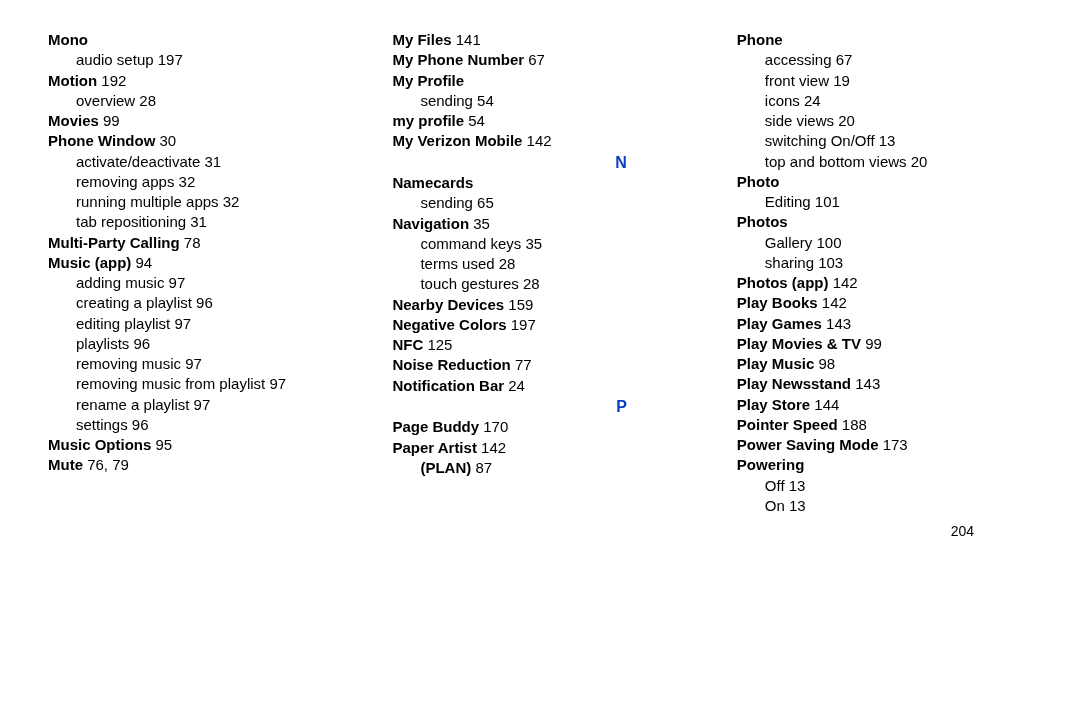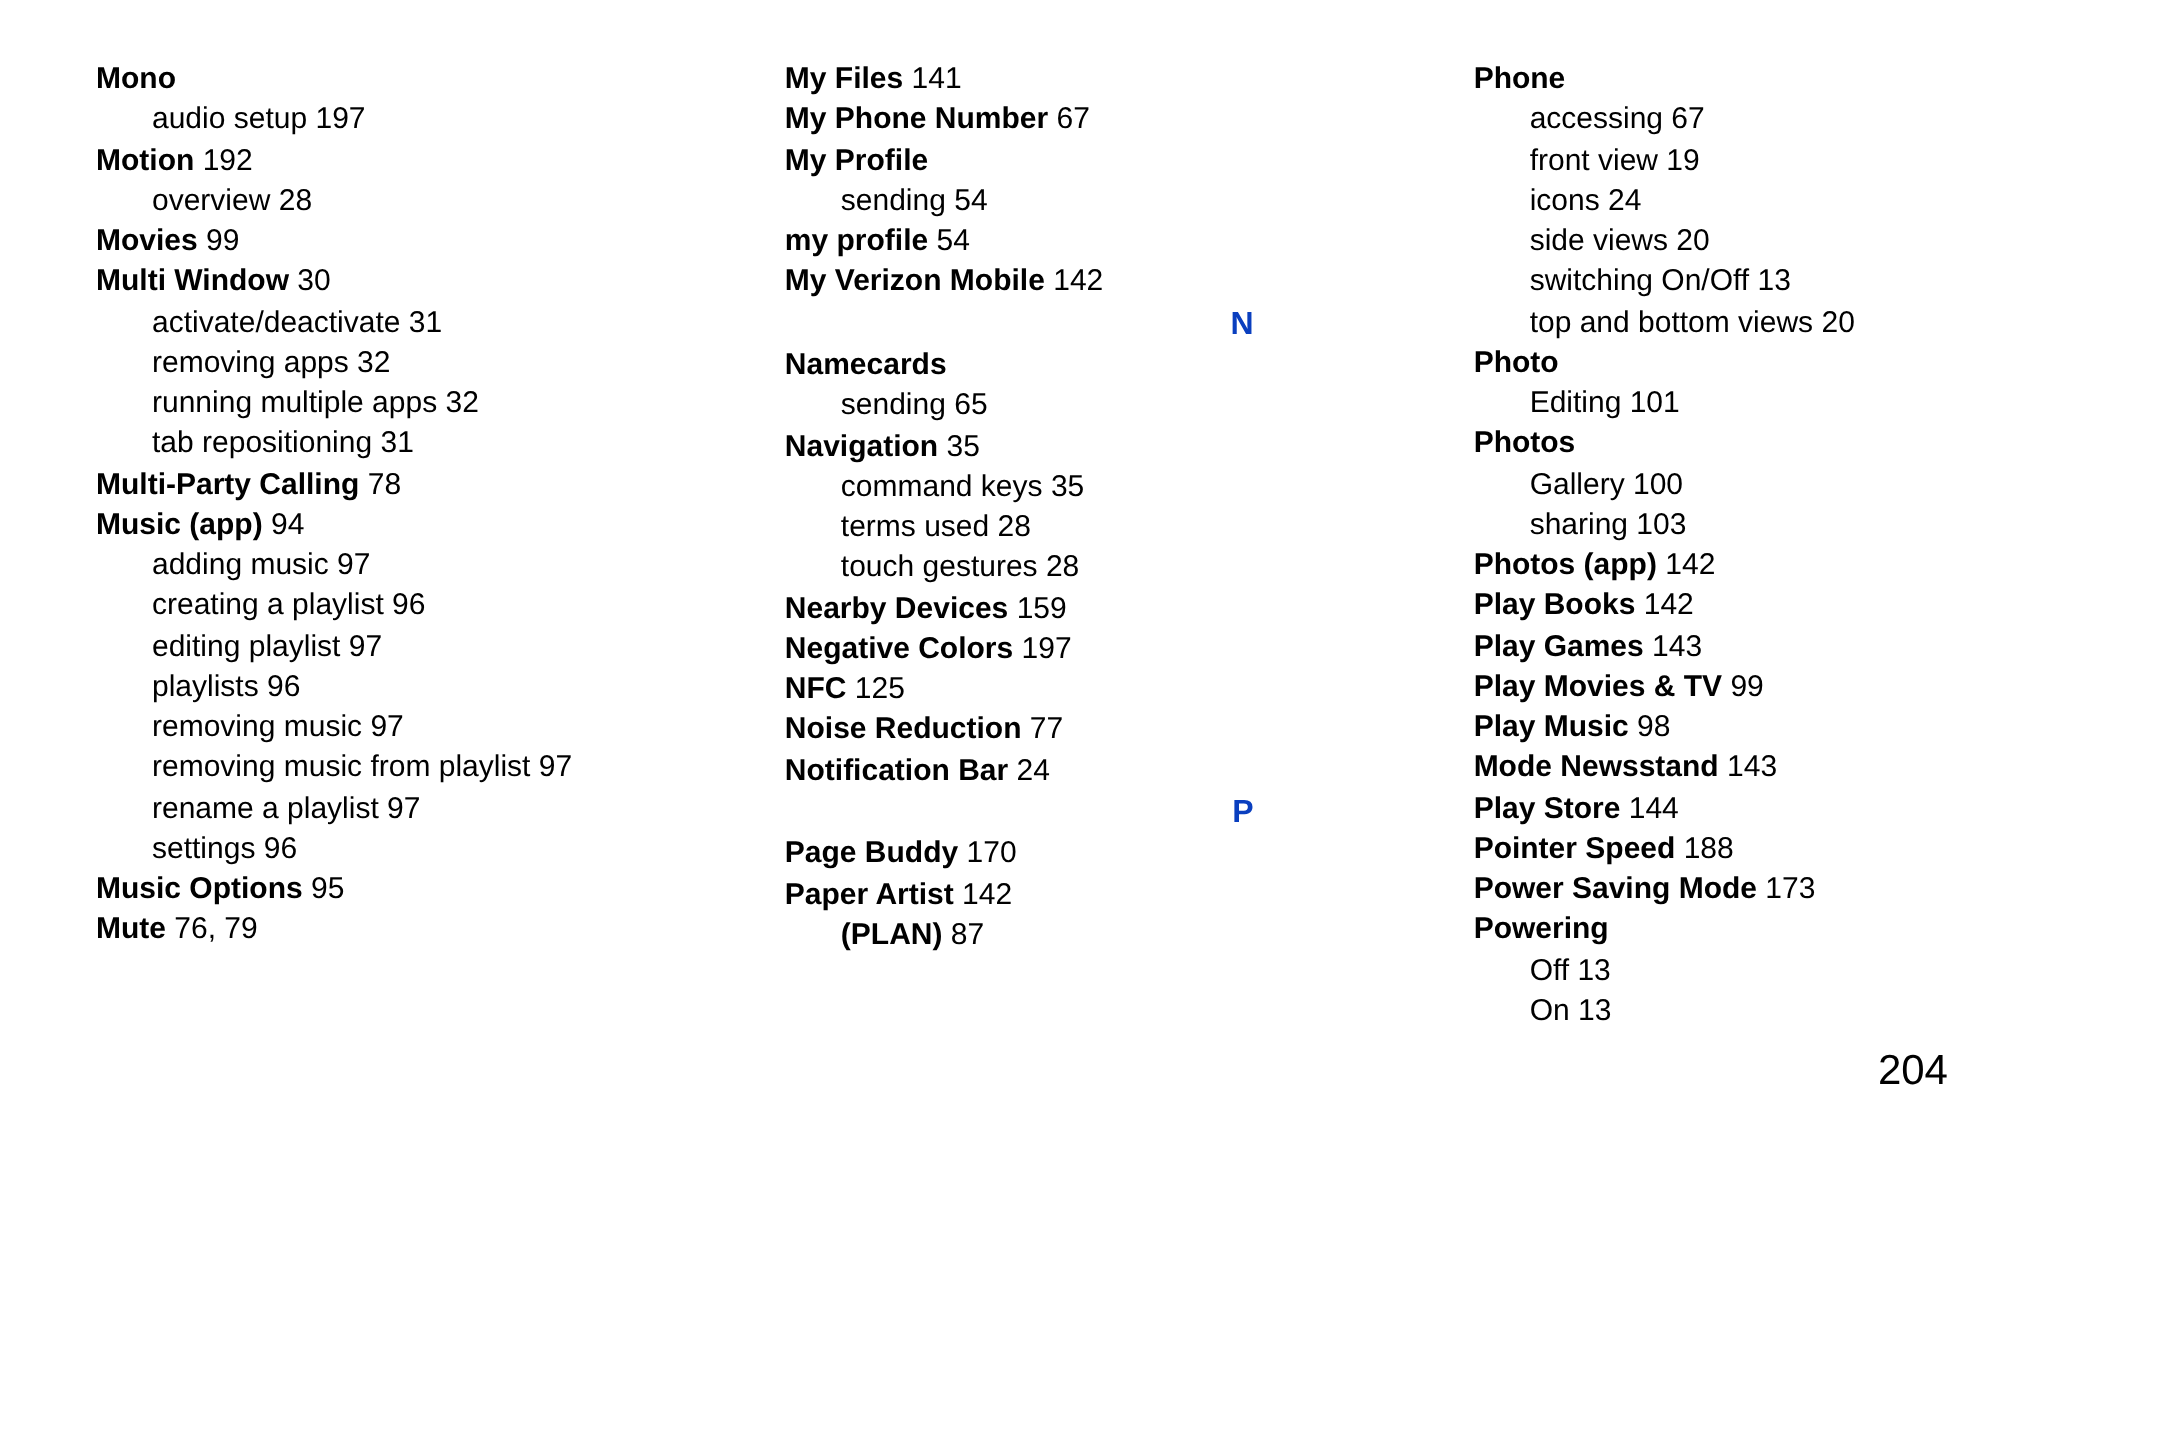--- a/index.html
+++ b/index.html
@@ -28,35 +28,35 @@
   .letter {
     color: #0a3fbf;
     font-weight: bold;
     font-size: 16px;
     text-align: right;
     padding-right: 110px;
   }
   .pagenum {
     text-align: right;
     padding-right: 58px;
-    font-size: 21px;
+    font-size: 14px;
     margin-top: 6px;
   }
 </style>
 </head>
 <body>
 
 <div class="cols">
   <div class="col c1" id="col1">
       <div class="entry"><span class="b">Mono</span></div>
       <div class="entry sub">audio setup 197</div>
       <div class="entry"><span class="b">Motion</span><span> 192</span></div>
       <div class="entry sub">overview 28</div>
       <div class="entry"><span class="b">Movies</span><span> 99</span></div>
-      <div class="entry"><span class="b">Multi Window</span><span> 30</span></div>
+      <div class="entry"><span class="b">Phone Window</span><span> 30</span></div>
       <div class="entry sub">activate/deactivate 31</div>
       <div class="entry sub">removing apps 32</div>
       <div class="entry sub">running multiple apps 32</div>
       <div class="entry sub">tab repositioning 31</div>
       <div class="entry"><span class="b">Multi-Party Calling</span><span> 78</span></div>
       <div class="entry"><span class="b">Music (app)</span><span> 94</span></div>
       <div class="entry sub">adding music 97</div>
       <div class="entry sub">creating a playlist 96</div>
       <div class="entry sub">editing playlist 97</div>
       <div class="entry sub">playlists 96</div>
@@ -102,21 +102,21 @@
       <div class="entry"><span class="b">Photo</span></div>
       <div class="entry sub">Editing 101</div>
       <div class="entry"><span class="b">Photos</span></div>
       <div class="entry sub">Gallery 100</div>
       <div class="entry sub">sharing 103</div>
       <div class="entry"><span class="b">Photos (app)</span><span> 142</span></div>
       <div class="entry"><span class="b">Play Books</span><span> 142</span></div>
       <div class="entry"><span class="b">Play Games</span><span> 143</span></div>
       <div class="entry"><span class="b">Play Movies &amp; TV</span><span> 99</span></div>
       <div class="entry"><span class="b">Play Music</span><span> 98</span></div>
-      <div class="entry"><span class="b">Mode Newsstand</span><span> 143</span></div>
+      <div class="entry"><span class="b">Play Newsstand</span><span> 143</span></div>
       <div class="entry"><span class="b">Play Store</span><span> 144</span></div>
       <div class="entry"><span class="b">Pointer Speed</span><span> 188</span></div>
       <div class="entry"><span class="b">Power Saving Mode</span><span> 173</span></div>
       <div class="entry"><span class="b">Powering</span></div>
       <div class="entry sub">Off 13</div>
       <div class="entry sub">On 13</div>
     </div>
 </div>
 <div class="pagenum">204</div>
 

